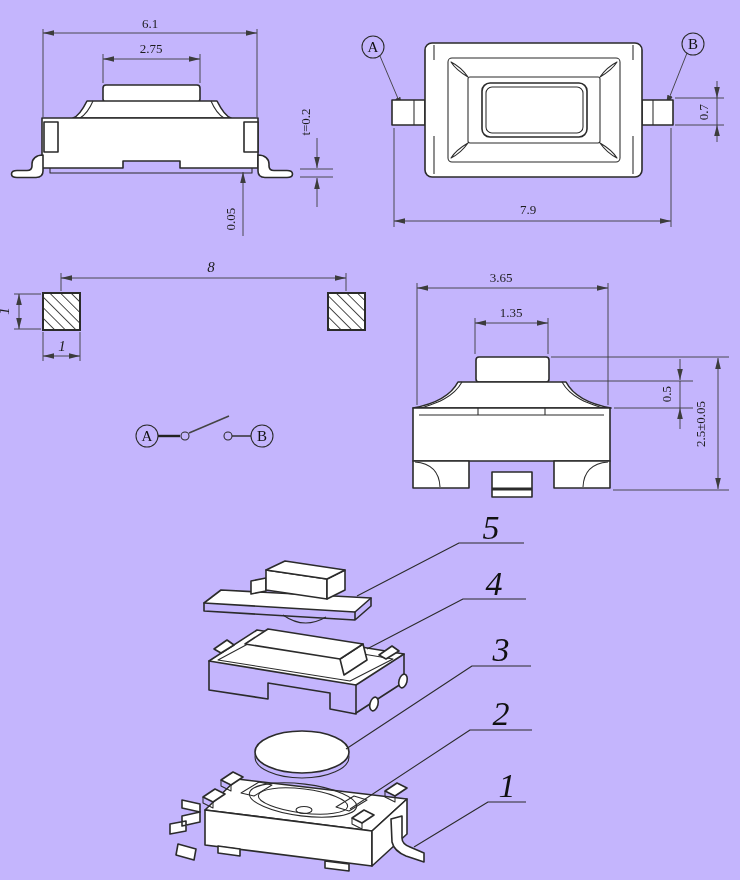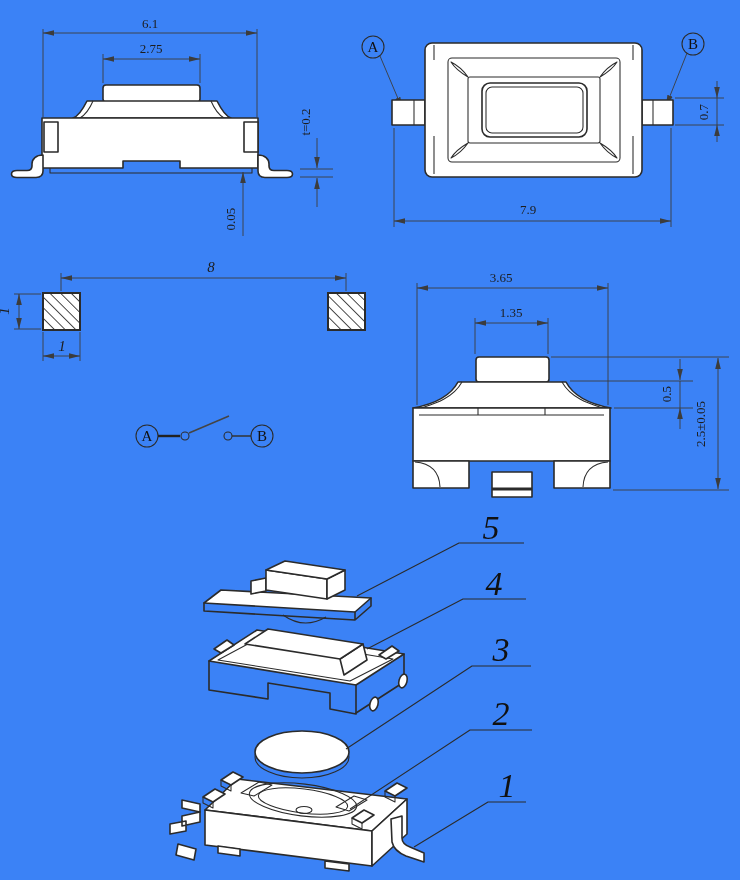--- a/index.html
+++ b/index.html
@@ -1,16 +1,16 @@
 <!DOCTYPE html>
 <html><head>
 <meta charset="utf-8">
 <style>
   html,body{margin:0;padding:0;background:#ffffff;}
-  #stage{position:relative;width:740px;height:880px;background:#3b82f6;overflow:hidden;
+  #stage{position:relative;width:740px;height:880px;background:#c4b5fd;overflow:hidden;
          font-family:"Liberation Serif", serif;}
   svg{display:block}
   .ln{fill:none;stroke:#2b2b2b;stroke-width:1.6;stroke-linejoin:round;stroke-linecap:round;}
   .fw{fill:#ffffff;stroke:#2b2b2b;stroke-width:1.6;stroke-linejoin:round;}
   .thin{fill:none;stroke:#2b2b2b;stroke-width:1.05;stroke-linejoin:round;}
   .dim{fill:none;stroke:#3c3c3c;stroke-width:0.9;}
   .dimtxt{font-family:"Liberation Serif",serif;font-size:13px;fill:#1d1d1d;}
   .ital{font-style:italic;font-size:15px;}
   .lbl{font-family:"Liberation Serif",serif;font-style:italic;font-size:34px;fill:#111;}
   .abtxt{font-family:"Liberation Serif",serif;font-size:15px;fill:#111;}

